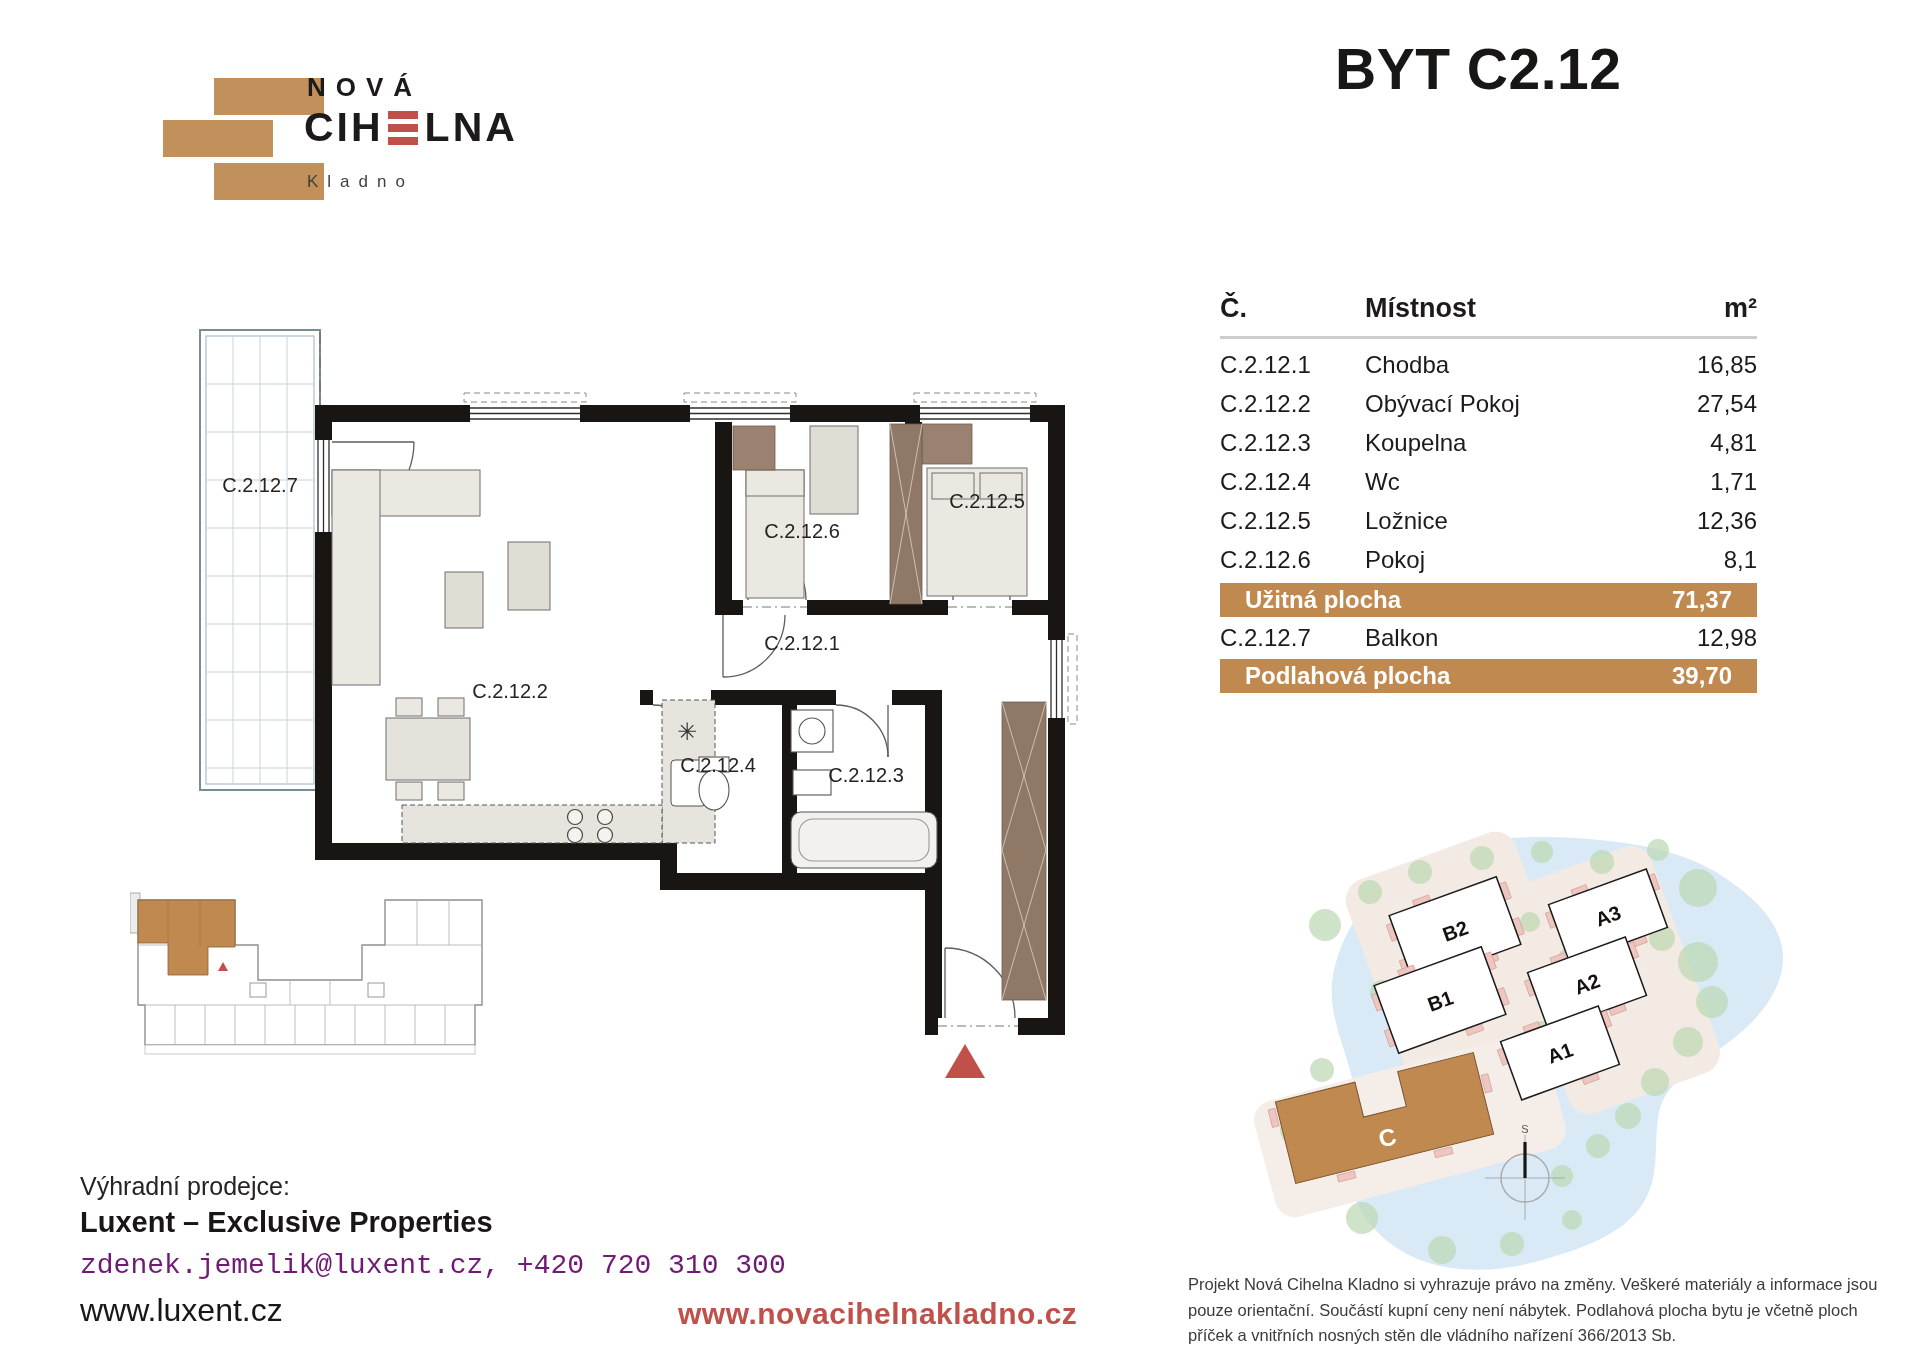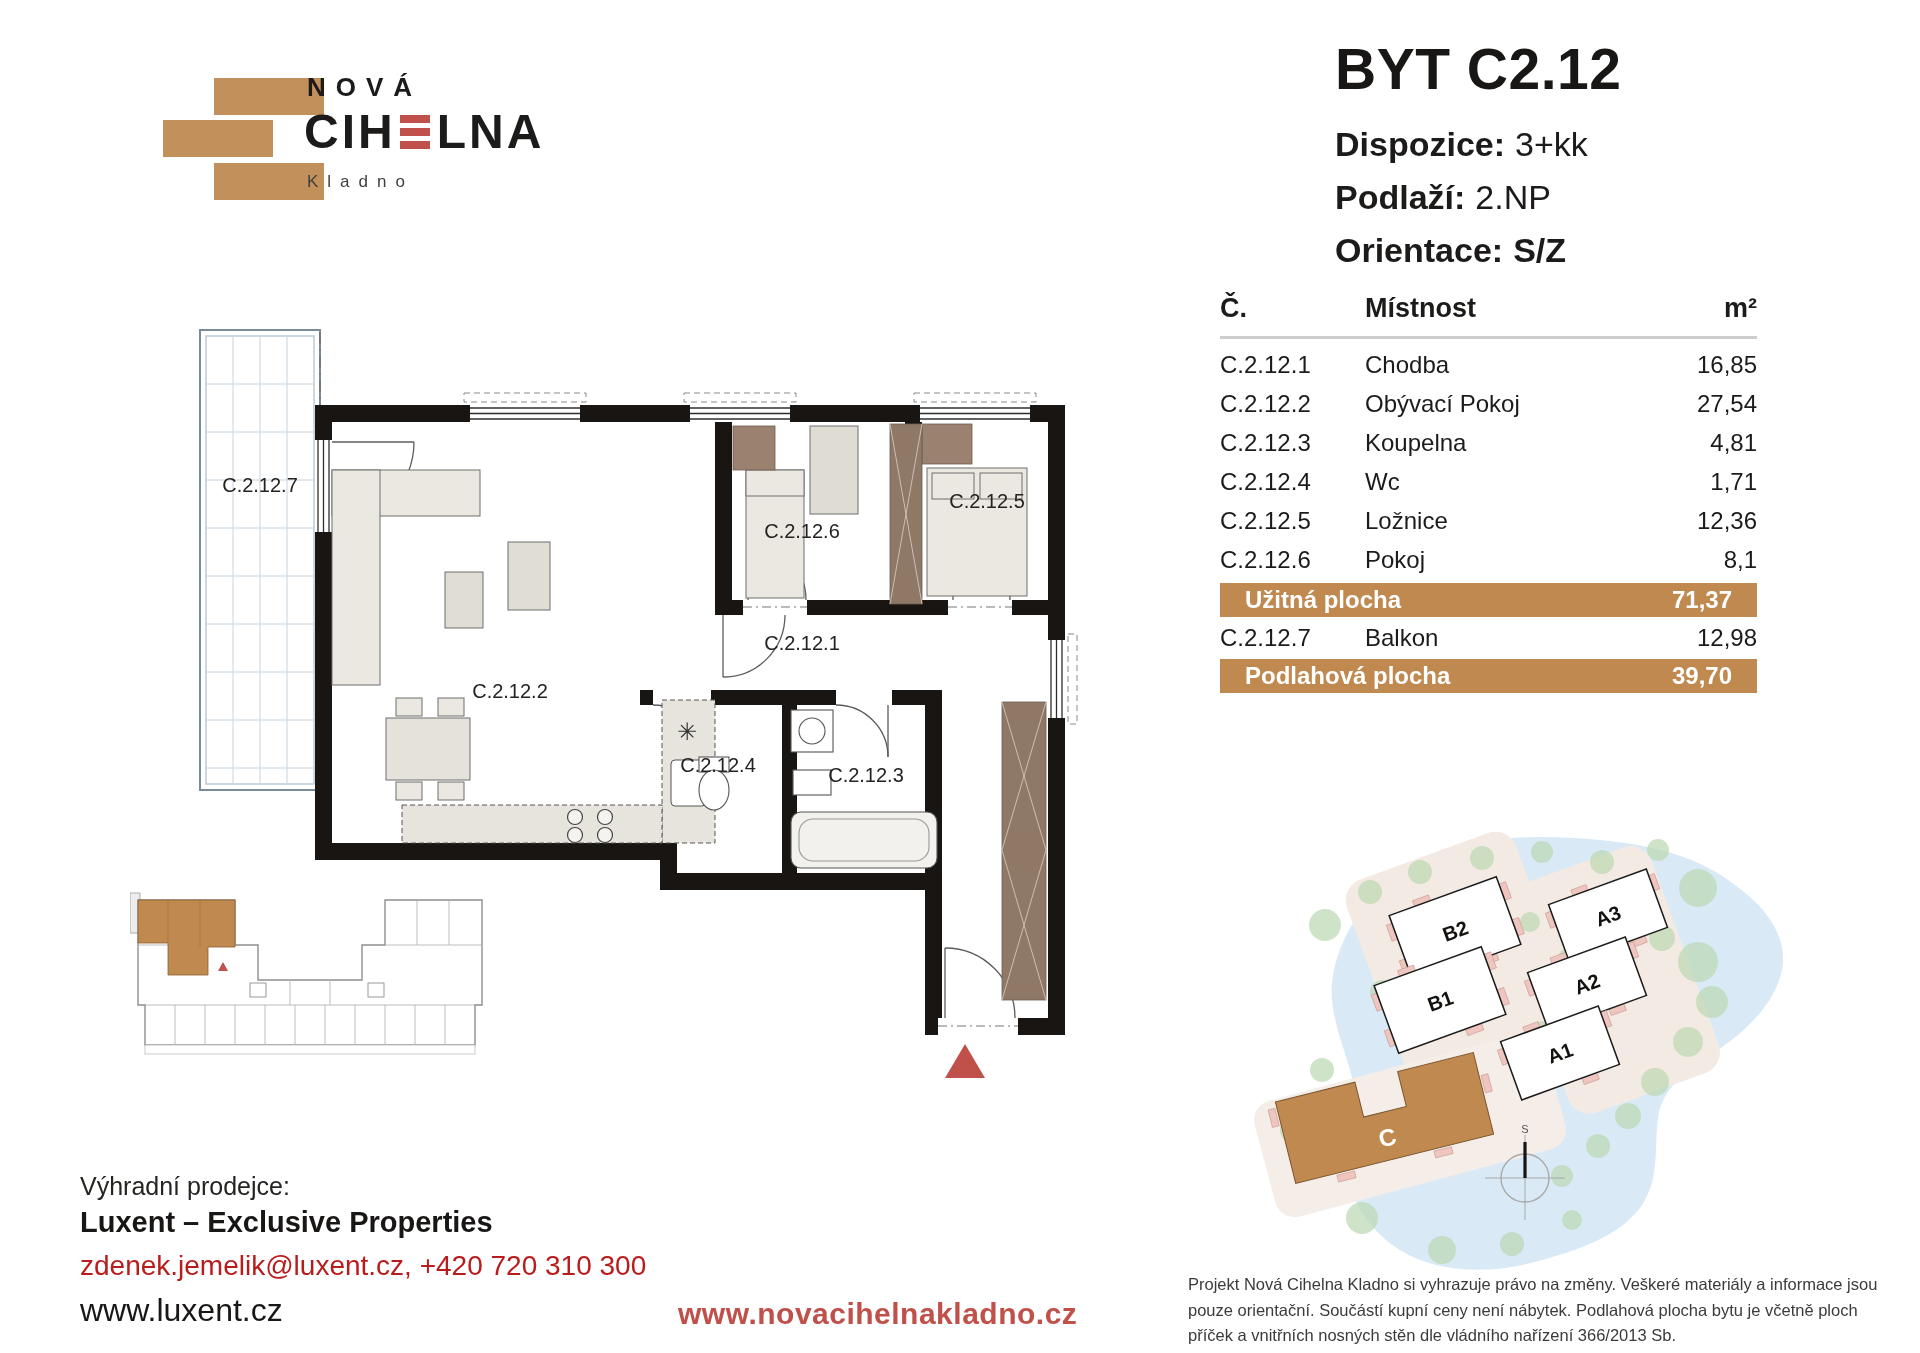--- a/index.html
+++ b/index.html
@@ -6,21 +6,21 @@
   .page{position:relative;width:1920px;height:1353px;background:#fff;overflow:hidden;
         font-family:"Liberation Sans",sans-serif;color:#1d1b1a;}
   .abs{position:absolute;}
 
   
   .bricks{left:163px;top:78px;width:161px;height:122px;}
   .brick{position:absolute;width:110px;height:37px;background:#C2905A;}
   .b1{left:51px;top:0;} .b2{left:0;top:42px;} .b3{left:51px;top:85px;}
   .logo-top{left:307px;top:72px;font-size:26px;letter-spacing:10px;font-weight:600;color:#1d1b1a;}
   .logo-main{left:304px;top:104px;display:flex;align-items:center;
-             font-size:48px;font-weight:700;letter-spacing:3px;color:#1d1b1a;text-align:center;}
+             font-size:41px;font-weight:700;letter-spacing:3px;color:#1d1b1a;text-align:center;}
   .ebars{display:flex;flex-direction:column;gap:5px;margin:0 7px 0 4px;}
   .ebar{width:30px;height:8px;background:#C0504A;}
   .logo-sub{left:307px;top:172px;font-size:17px;letter-spacing:9px;font-weight:500;color:#403f3d;}
 
   
   .title{left:1335px;top:36px;font-size:57px;font-weight:800;letter-spacing:0.5px;color:#191715;}
   .specs{left:1335px;top:118px;font-size:34px;line-height:53px;color:#1d1b1a;}
   .specs .lab{font-weight:800;}
   .specs .val{font-weight:400;margin-left:10px;}
   .specs .valb{font-weight:800;margin-left:10px;}
@@ -32,21 +32,21 @@
   .thead{font-weight:800;font-size:27px;padding-bottom:12px;border-bottom:3px solid #cfcdcb;}
   .tbody .trow{height:39px;}
   .band{display:grid;grid-template-columns:1fr 120px;align-items:center;height:34px;
         background:#C0894F;color:#fff;font-weight:800;padding:0 25px;margin:4px 0;}
   .band .a{text-align:right;}
   .balrow{height:34px;}
 
   
   .f1{left:80px;top:1172px;font-size:25px;color:#262421;}
   .f2{left:80px;top:1206px;font-size:29px;font-weight:800;color:#191715;}
-  .f3{left:80px;top:1250px;font-size:28px;color:#b91c1c;}
+  .f3{left:80px;top:1250px;font-size:28px;color:#701a75;font-family:Liberation Mono, monospace;}
   .f4{left:80px;top:1292px;font-size:32px;font-weight:400;color:#191715;}
   .redurl{left:678px;top:1297px;font-size:30px;font-weight:800;color:#C0504A;letter-spacing:0.5px;}
   .disc{left:1188px;top:1272px;width:700px;font-size:16.5px;line-height:25.5px;color:#3b3b3b;}
 
   
   .pl{font:20px "Liberation Sans",sans-serif;fill:#26221f;text-anchor:middle;}
   .bl{font:600 20px "Liberation Sans",sans-serif;fill:#14120f;text-anchor:middle;}
   .cl{font:700 24px "Liberation Sans",sans-serif;fill:#ffffff;text-anchor:middle;}
   .ns{font:11px "Liberation Sans",sans-serif;fill:#555;text-anchor:middle;}
 </style>
@@ -66,31 +66,20 @@
     <span class="ebars">
       <span class="ebar"></span>
         <span class="ebar"></span>
         <span class="ebar"></span>
     </span>
     <span>LNA</span>
   </div>
   <div class="abs logo-sub">Kladno</div>
 
   <div class="abs title">BYT C2.12</div>
-  <div class="abs specs">
-    <div>
-      <span class="lab">Dispozice:</span><span class="val">3+kk</span>
-    </div>
-    <div>
-      <span class="lab">Podlaží:</span><span class="val">2.NP</span>
-    </div>
-    <div>
-      <span class="lab">Orientace:</span><span class="valb">S/Z</span>
-    </div>
-  </div>
 
   <div class="abs rtable">
     <div class="trow thead">
       <div>Č.</div>
       <div>Místnost</div>
       <div class="a">m²</div>
     </div>
     <div class="tbody" style="padding-top:6px;">
       <div class="trow">
         <div>C.2.12.1</div>

